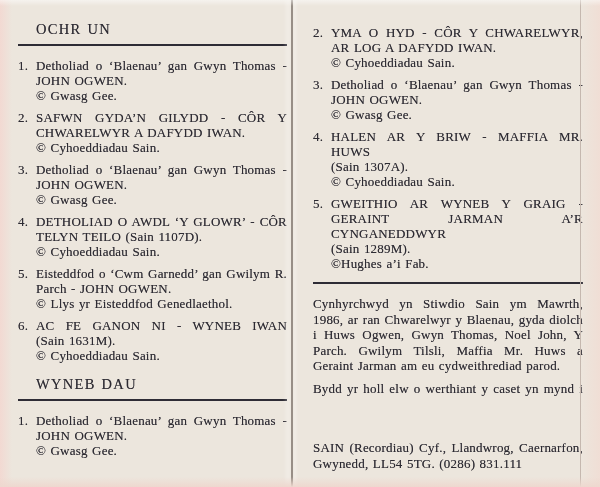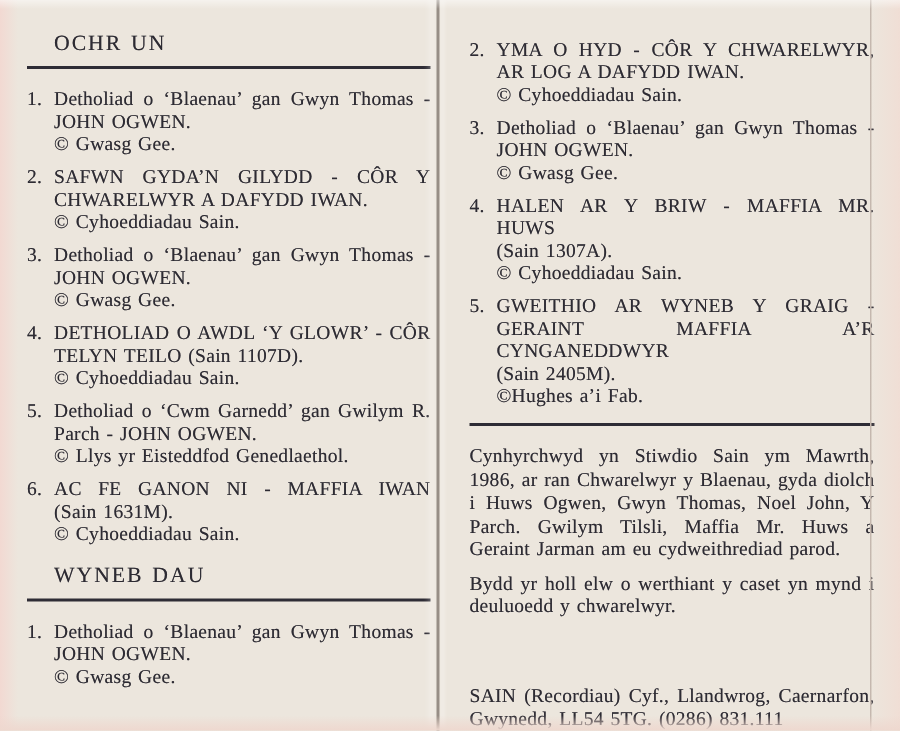--- a/index.html
+++ b/index.html
@@ -96,29 +96,29 @@
         <span class="num">4.</span>
         <span class="tx">
           <span class="line j">DETHOLIAD O AWDL ‘Y GLOWR’ - CÔR</span>
           <span class="line">TELYN TEILO (Sain 1107D).</span>
           <span class="line">© Cyhoeddiadau Sain.</span>
         </span>
       </div>
       <div class="track">
         <span class="num">5.</span>
         <span class="tx">
-          <span class="line j">Detholiad o ‘Cwm Garnedd’ gan Gwilym R.</span>
+          <span class="line j">Eisteddfod o ‘Cwm Garnedd’ gan Gwilym R.</span>
           <span class="line">Parch - JOHN OGWEN.</span>
           <span class="line">© Llys yr Eisteddfod Genedlaethol.</span>
         </span>
       </div>
       <div class="track">
         <span class="num">6.</span>
         <span class="tx">
-          <span class="line j">AC FE GANON NI - MAFFIA IWAN</span>
+          <span class="line j">AC FE GANON NI - WYNEB IWAN</span>
           <span class="line">(Sain 1631M).</span>
           <span class="line">© Cyhoeddiadau Sain.</span>
         </span>
       </div>
     </div>
 
     <div class="heading heading-2">WYNEB DAU</div>
     <div class="rule"></div>
 
     <div class="tracks">
@@ -156,40 +156,39 @@
         <span class="tx">
           <span class="line j">HALEN AR Y BRIW - MAFFIA MR. HUWS</span>
           <span class="line">(Sain 1307A).</span>
           <span class="line">© Cyhoeddiadau Sain.</span>
         </span>
       </div>
       <div class="track">
         <span class="num">5.</span>
         <span class="tx">
           <span class="line j">GWEITHIO AR WYNEB Y GRAIG -</span>
-          <span class="line j">GERAINT MAFFIA A’R CYNGANEDDWYR</span>
-          <span class="line">(Sain 2405M).</span>
+          <span class="line j">GERAINT JARMAN A’R CYNGANEDDWYR</span>
+          <span class="line">(Sain 1289M).</span>
           <span class="line">©Hughes a’i Fab.</span>
         </span>
       </div>
     </div>
 
     <div class="rule rule-credits"></div>
 
     <div class="para">
       <span class="line j">Cynhyrchwyd yn Stiwdio Sain ym Mawrth,</span>
       <span class="line j">1986, ar ran Chwarelwyr y Blaenau, gyda diolch</span>
       <span class="line j">i Huws Ogwen, Gwyn Thomas, Noel John, Y</span>
       <span class="line j">Parch. Gwilym Tilsli, Maffia Mr. Huws a</span>
       <span class="line">Geraint Jarman am eu cydweithrediad parod.</span>
     </div>
 
     <div class="para para-2">
       <span class="line j">Bydd yr holl elw o werthiant y caset yn mynd i</span>
-      <span class="line">deuluoedd y chwarelwyr.</span>
     </div>
 
     <div class="address">
       <span class="line j">SAIN (Recordiau) Cyf., Llandwrog, Caernarfon,</span>
       <span class="line">Gwynedd, LL54 5TG. (0286) 831.111</span>
     </div>
   </div>
 
   <div class="fold-line"></div>
   <div class="right-crease"></div>

